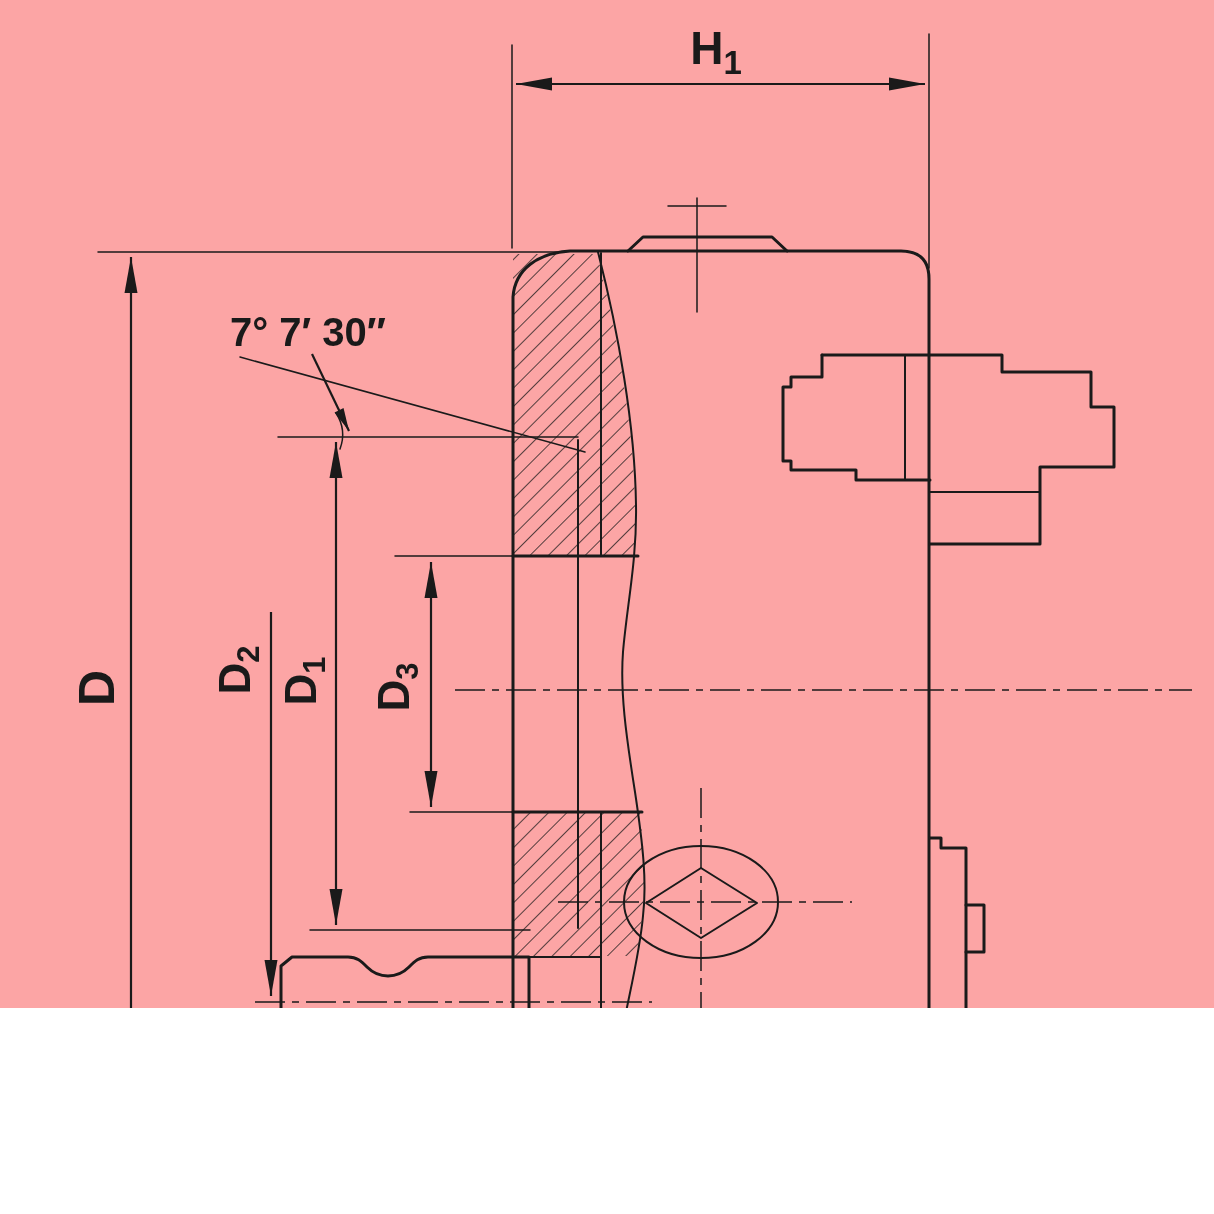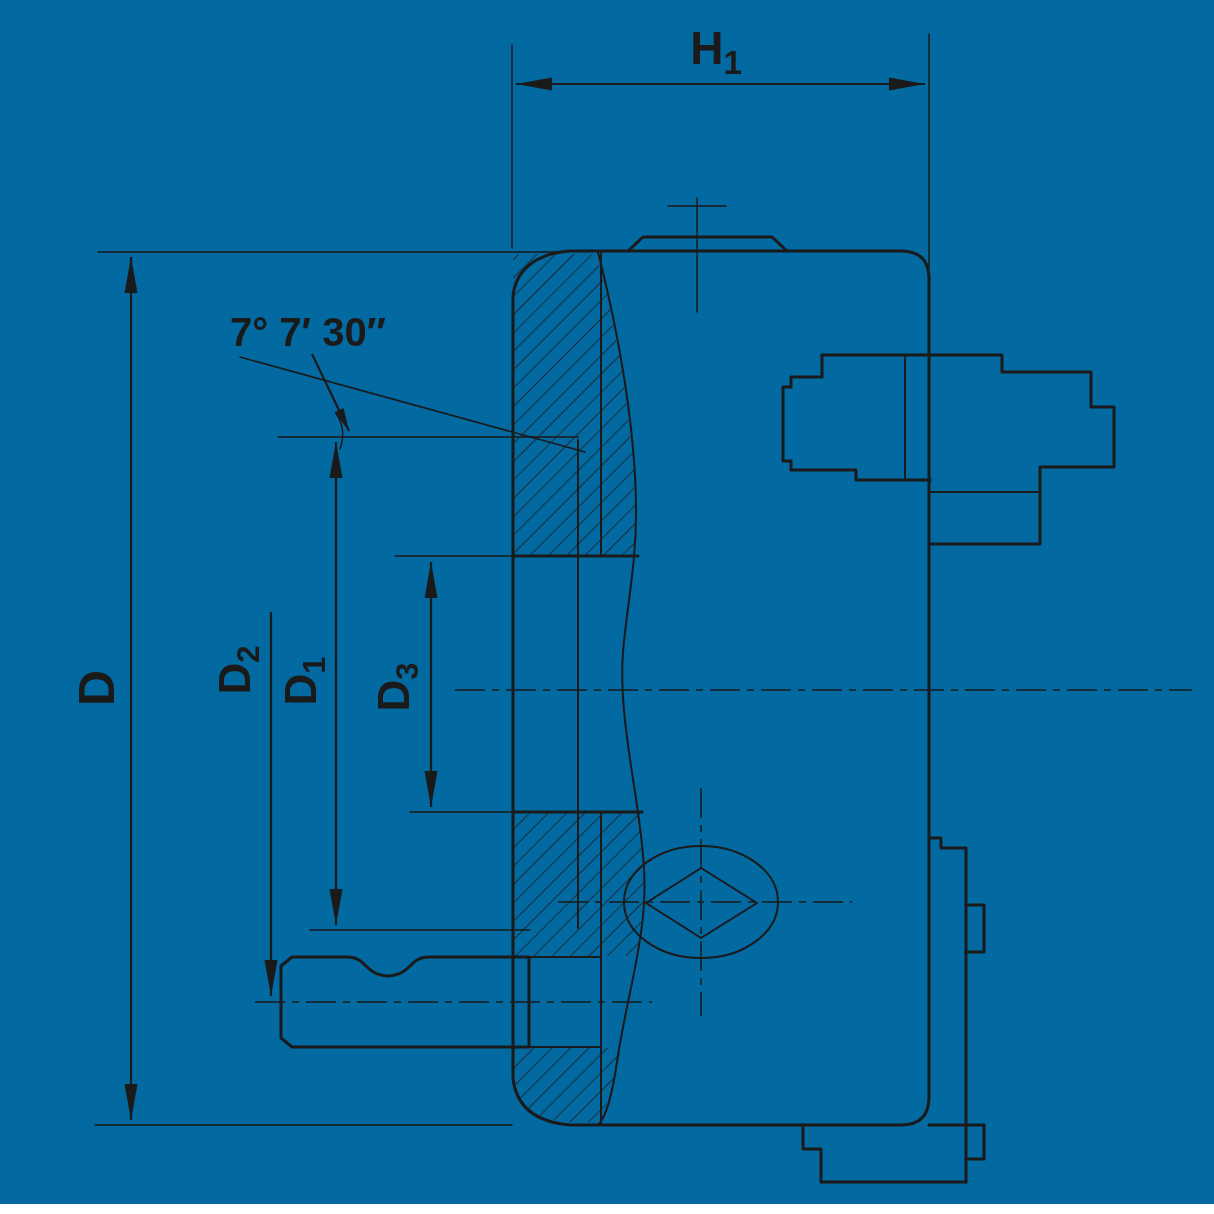--- a/index.html
+++ b/index.html
@@ -1,20 +1,20 @@
 <!DOCTYPE html>
 <html><head>
 <meta charset="utf-8">
 <style>
   html, body { margin: 0; padding: 0; background: #ffffff; }
   .stage {
     position: relative;
     width: 1214px;
-    height: 1204px;
-    background: #0369a1;
+    height: 1008px;
+    background: #fca5a5;
     overflow: hidden;
     font-family: "Liberation Sans", "DejaVu Sans", sans-serif;
   }
   svg { position: absolute; top: 0; left: 0; }
   .outline { fill: none; stroke: #1a1a1a; stroke-width: 3; stroke-linecap: round; stroke-linejoin: round; }
   .med     { fill: none; stroke: #1a1a1a; stroke-width: 2;   stroke-linecap: round; stroke-linejoin: round; }
   .thin    { fill: none; stroke: #1a1a1a; stroke-width: 1.5; stroke-linecap: round; }
   .dim     { fill: none; stroke: #1a1a1a; stroke-width: 2.2; }
   .cl      { fill: none; stroke: #1a1a1a; stroke-width: 1.5; stroke-dasharray: 30 7 7 7; }
   .hatched { fill: url(#hatchPat); stroke: none; }

